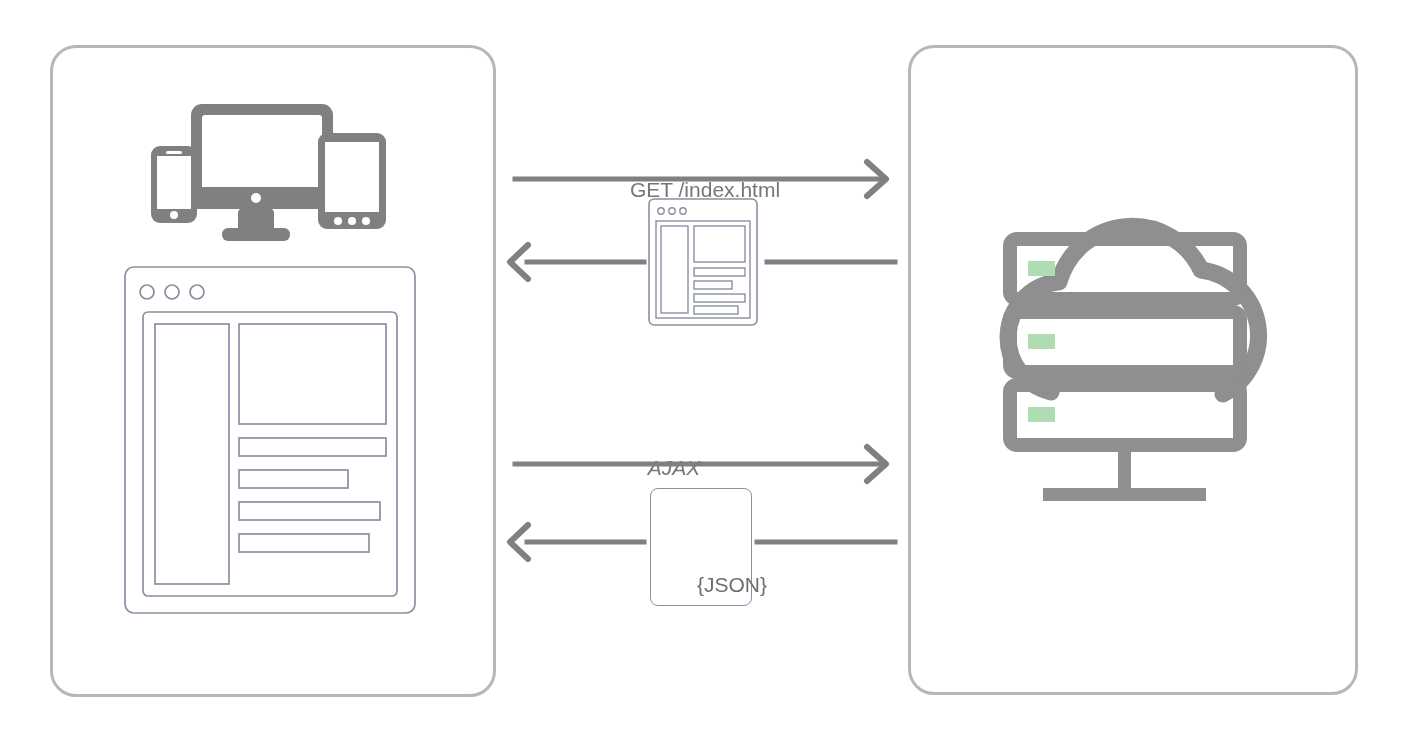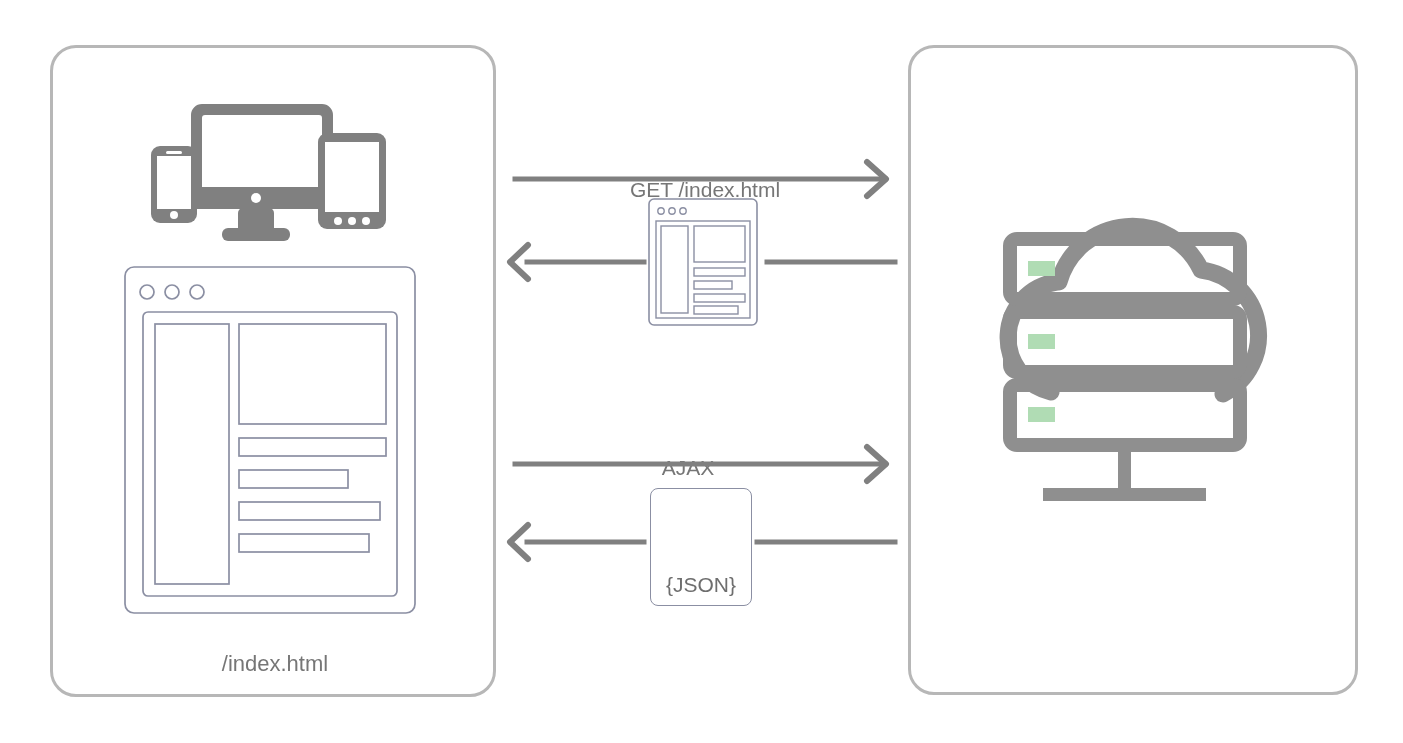--- a/index.html
+++ b/index.html
@@ -36,24 +36,24 @@
   .label {
     position: absolute;
     color: #767676;
     font-size: 21px;
     font-family: "Liberation Sans", sans-serif;
     white-space: nowrap;
     text-align: center;
     margin-top: 38px;
   }
   #get-label   { left: 515px; top: 140px; width: 380px; }
-  #ajax-label  { left: 498px; top: 418px; width: 380px; }
+  #ajax-label  { left: 484px; top: 418px; width: 380px; font-style: italic; }
   #index-label { left: 140px; top: 613px; width: 270px; font-size: 22px; }
   #json-label  {
-    left: 650px; top: 488px; width: 102px; height: 118px;
+    left: 681px; top: 488px; width: 102px; height: 118px;
     display: flex; align-items: center; justify-content: center;
     font-size: 21px; color: #6e6e6e;
   }
 
   
   #json-box {
     position: absolute;
     left: 650px; top: 488px;
     width: 102px; height: 118px;
     border: 1.6px solid #8b8fa3;
@@ -123,21 +123,20 @@
         <rect x="31" y="58" width="74" height="260"></rect>
         <rect x="115" y="58" width="147" height="100"></rect>
         <rect x="115" y="172" width="147" height="18"></rect>
         <rect x="115" y="204" width="109" height="18"></rect>
         <rect x="115" y="236" width="141" height="18"></rect>
         <rect x="115" y="268" width="130" height="18"></rect>
       </g>
     </svg>
   </div>
 
-  <div class="label" id="index-label">/index.html</div>
 
   <div class="label" id="get-label">GET /index.html</div>
 
   <div class="svgbox" id="flow-get">
     <svg width="395" height="140" viewBox="0 0 395 140" xmlns="http://www.w3.org/2000/svg">
       <g stroke="#808080" stroke-width="5" fill="none" stroke-linecap="square">
 
         <line x1="10" y1="24" x2="380" y2="24"></line>
       </g>
       <g stroke="#808080" stroke-width="6" fill="none" stroke-linecap="round" stroke-linejoin="round">

